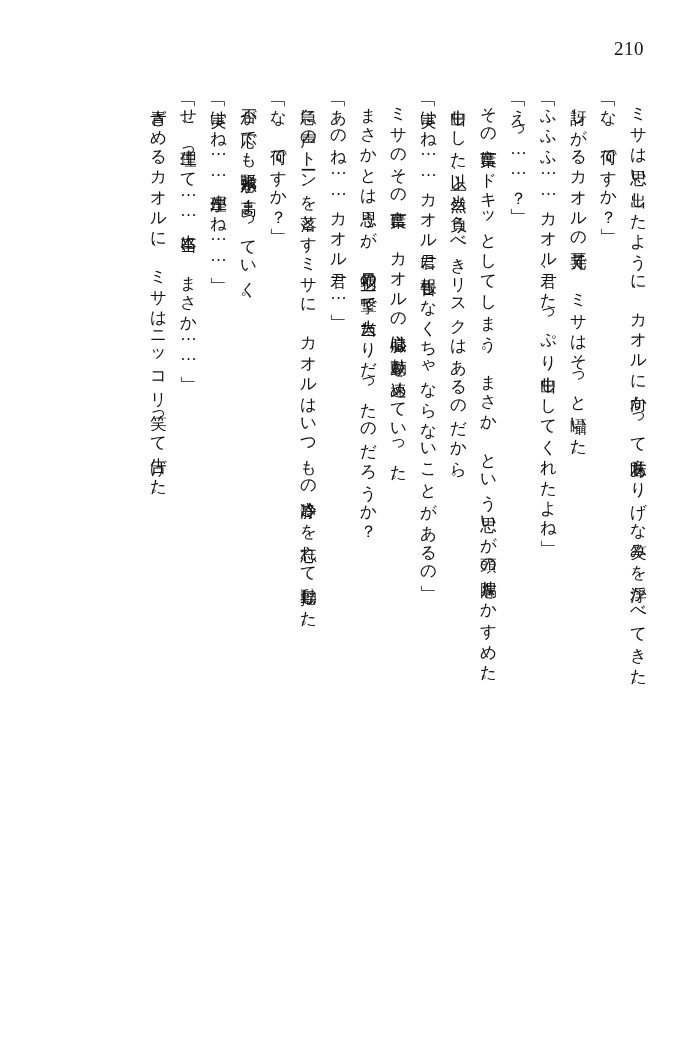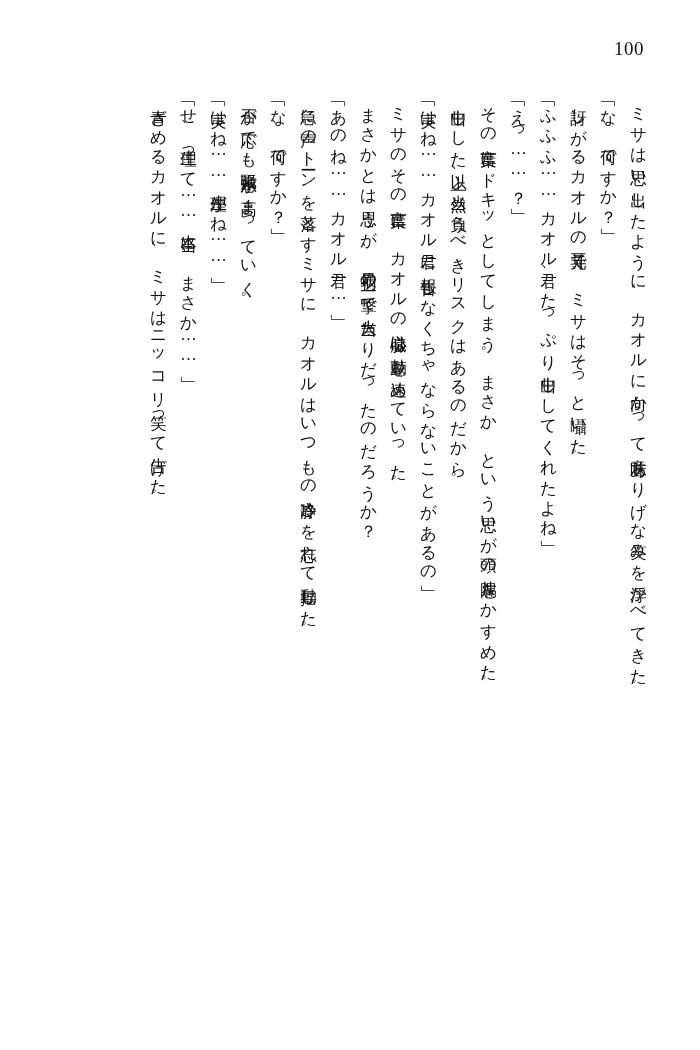--- a/index.html
+++ b/index.html
@@ -53,21 +53,21 @@
     font-family: "Liberation Serif", "DejaVu Serif", serif;
     white-space: nowrap;
     overflow: visible;
   }
 </style>
 </head>
 <body>
 
 <div class="page">
 
-  <div class="page-number">100</div>
+  <div class="page-number">210</div>
 
   <div class="body-text">
     <div class="vline">ミサは思い出したように、カオルに向かって意味ありげな笑みを浮かべてきた。</div>
     <div class="vline">「な、何ですか？」</div>
     <div class="vline">訝しがるカオルの耳元で、ミサはそっと囁いた。</div>
     <div class="vline">「ふふふ……カオル君、たっぷり中出ししてくれたよね」</div>
     <div class="vline">「えっ……？」</div>
     <div class="vline">その言葉にドキッとしてしまう。まさか、という思いが頭の片隅をかすめた。</div>
     <div class="vline">中出しした以上、当然、負うべきリスクはあるのだから。</div>
     <div class="vline">「実はね……カオル君に報告しなくちゃならないことがあるの」</div>

